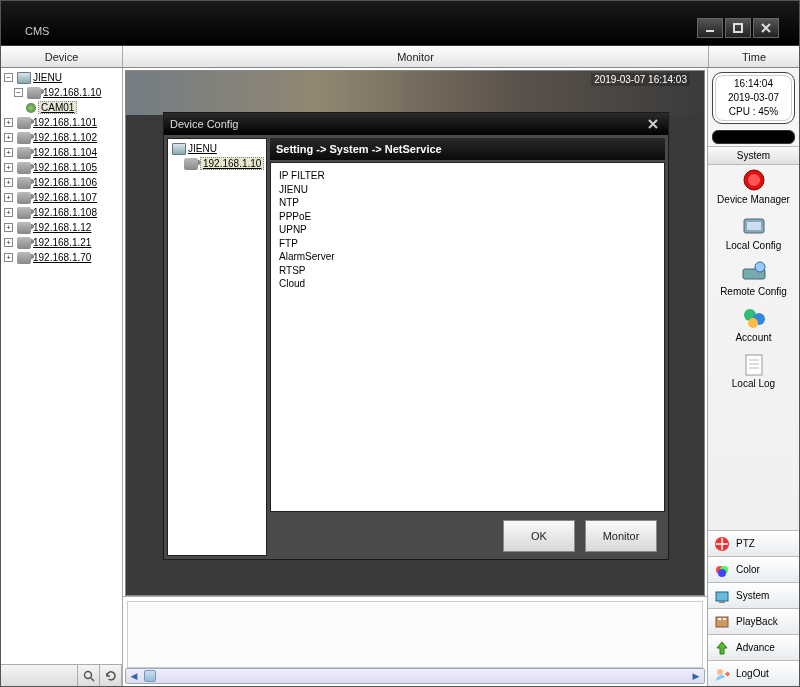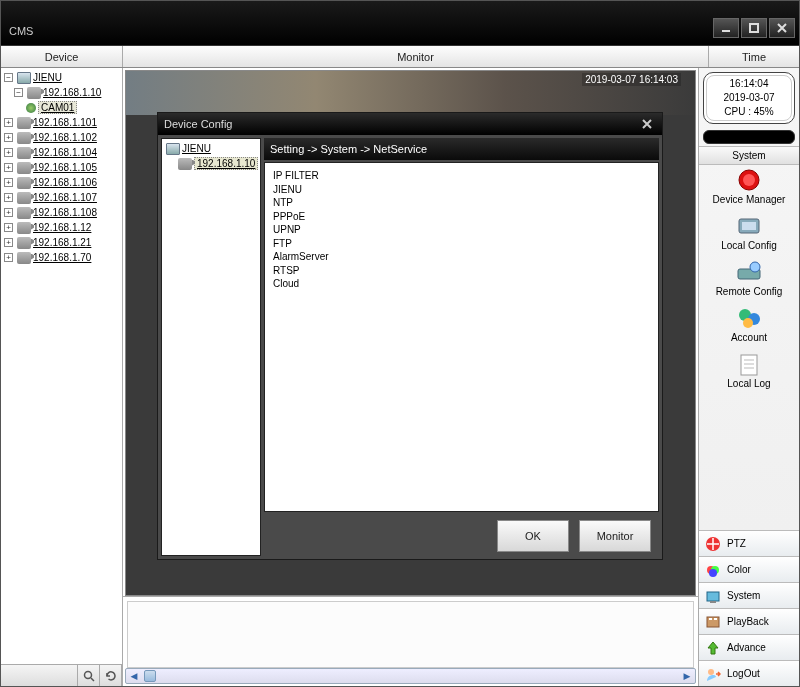--- a/index.html
+++ b/index.html
@@ -1,21 +1,21 @@
 <!DOCTYPE html>
 <html><head>
 <meta charset="utf-8">
 <style>
   * { box-sizing: border-box; margin: 0; padding: 0; font-family: Tahoma, Arial, sans-serif; }
   body { background: #fff; width: 800px; height: 687px; overflow: hidden; }
 
   .app { width: 800px; height: 687px; display: flex; flex-direction: column; border: 1px solid #555; }
 
   
-  .titlebar { height: 45px; background: linear-gradient(#1a1a1a,#000); color:#ccc; display:flex; align-items:center; padding: 0 4px; border-bottom: 1px solid #333; position: relative; }
+  .titlebar { height: 45px; background: linear-gradient(#1a1a1a,#000); color:#ccc; display:flex; align-items:center; padding: 0 20px; border-bottom: 1px solid #333; position: relative; }
   .titlebar .title { font-size: 11px; padding-left: 4px; margin-top: 16px; }
   .titlebar .wincontrols { margin-left:auto; display:flex; gap:2px; margin-top: 10px;}
   .winbtn { width: 26px; height: 20px; background: linear-gradient(#555,#222); border:1px solid #666; color:#ddd; display:flex; align-items:center; justify-content:center; font-size:11px; }
   .winbtn svg { width: 10px; height:10px; stroke:#ddd; fill:none; stroke-width:2;}
 
   
   .headertabs { height: 22px; background: linear-gradient(#fdfdfd,#e4e4e4); display:flex; border-bottom:1px solid #888;}
   .headertabs .tab { border-right:1px solid #aaa; display:flex; align-items:center; justify-content:center; font-size:11px; color:#222; }
   .tab.device { width: 122px; }
   .tab.monitor { flex:1; }
@@ -43,43 +43,43 @@
   .video-area { flex:1; background:#3a3a3a; position:relative; margin:2px 2px 0 2px; border:1px solid #888;}
   .video-overlay { position:absolute; top:2px; right:14px; color:#fff; font-size:10px; background:rgba(0,0,0,.2); padding:1px 3px;}
   .video-thumb { position:absolute; top:0; left:0; width:100%; height:44px; background:linear-gradient(90deg,#8b9aa3,#b8a88a,#6a5d52,#3b3b3b); opacity:.7;}
   .bottom-scroll { height:90px; border-top:1px solid #aaa; background:#fff; position:relative; }
   .bottom-scroll-inner { position:absolute; inset:4px 4px 18px 4px; background:#fcfcfc; border:1px solid #ccc; }
   .hscroll { position:absolute; left:2px; right:2px; bottom:2px; height:16px; background:linear-gradient(#eef,#dde); border:1px solid #9ab; border-radius:2px; display:flex; align-items:center;}
   .hscroll .arrow { width:16px; height:100%; display:flex; align-items:center; justify-content:center; color:#36a; font-size:9px;}
   .hscroll .thumb { width:12px; height:12px; background:linear-gradient(#cde,#9bd); border:1px solid #79b; border-radius:2px; margin-left:2px;}
 
   
-  .rightpanel { width:101px; border-left:1px solid #aaa; background:linear-gradient(#f6f6f6,#eee); display:flex; flex-direction:column; font-size:10px; }
+  .rightpanel { width:92px; border-left:1px solid #aaa; background:linear-gradient(#f6f6f6,#eee); display:flex; flex-direction:column; font-size:10px; }
   .clockbox { margin:4px; background:#fff; border:1px solid #444; border-radius:10px; text-align:center; padding:4px 2px; font-size:10px; line-height:1.4; position:relative;}
   .clockbox::before { content:""; position:absolute; inset:2px; border:1px solid #ccc; border-radius:8px; pointer-events:none;}
   .blackbar { margin:2px 4px; height:14px; background:#000; border-radius:6px; border:1px solid #333;}
   .section-title { text-align:center; padding:3px 0; background:linear-gradient(#fafafa,#e0e0e0); border-top:1px solid #bbb; border-bottom:1px solid #bbb;}
   .syslist { flex:1; }
   .sysitem { text-align:center; padding:2px 0 6px 0; }
   .sysitem .ic { width:28px; height:26px; margin:0 auto 1px auto; display:flex; align-items:center; justify-content:center;}
   .tablist { }
   .tabbtn { height:26px; border-top:1px solid #bbb; display:flex; align-items:center; gap:6px; padding-left:6px; background:linear-gradient(#fff,#e8ecef); }
   .tabbtn .ic { width:16px; height:16px; display:flex; align-items:center; justify-content:center;}
 
   
-  .modal { position:absolute; left:157px; top:112px; width:506px; height:448px; background:#4a4a4a; border:1px solid #1a1a1a; box-shadow:0 0 0 1px #666 inset; display:flex; flex-direction:column;}
+  .modal { position:absolute; left:163px; top:112px; width:506px; height:448px; background:#4a4a4a; border:1px solid #1a1a1a; box-shadow:0 0 0 1px #666 inset; display:flex; flex-direction:column;}
   .modal-title { height:22px; background:linear-gradient(#2b2b2b,#000); color:#ddd; font-size:11px; display:flex; align-items:center; padding:0 6px;}
   .modal-title .close { margin-left:auto; width:18px; height:16px; display:flex; align-items:center; justify-content:center;}
   .modal-title .close svg{ width:10px; height:10px; stroke:#ccc; stroke-width:2; fill:none;}
   .modal-body { flex:1; display:flex; background:#4a4a4a; padding:3px; gap:3px;}
   .modal-left { width:100px; background:#fff; border:1px solid #222; font-size:10px; padding:2px;}
   .modal-left .tree-row { height:15px; }
   .modal-left .tree-row.hl .label{ background:#e8e8d0; border:1px dotted #888; padding:0 2px;}
   .modal-right { flex:1; display:flex; flex-direction:column;}
-  .breadcrumb { height:22px; background:linear-gradient(#2a2a2a,#0a0a0a); color:#fff; font-size:11px; font-weight:normal; display:flex; align-items:center; padding:0 6px;}
+  .breadcrumb { height:22px; background:linear-gradient(#2a2a2a,#0a0a0a); color:#fff; font-size:11px; font-weight:bold; display:flex; align-items:center; padding:0 6px;}
   .listbox { flex:1; background:#fff; border:1px solid #222; margin-top:2px; padding:6px 8px; font-size:10px; line-height:1.35;}
   .btnrow { display:flex; justify-content:flex-end; gap:10px; padding:8px 8px 4px 0;}
   .dlgbtn { width:72px; height:32px; background:linear-gradient(#fafafa,#d8d8d8); border:1px solid #888; font-size:11px; display:flex; align-items:center; justify-content:center; color:#222;}
 
   
   .camera-ic { width:14px; height:10px; background:linear-gradient(#bbb,#888); border-radius:2px; position:relative;}
   .camera-ic::after{ content:""; position:absolute; right:-3px; top:2px; width:3px; height:6px; background:#888; clip-path:polygon(0 0,100% 30%,100% 70%,0 100%);}
   .device-ic { width:14px; height:10px; background:linear-gradient(#d8e4ee,#8aa); border:1px solid #678; border-radius:1px;}
 </style>
 </head>

